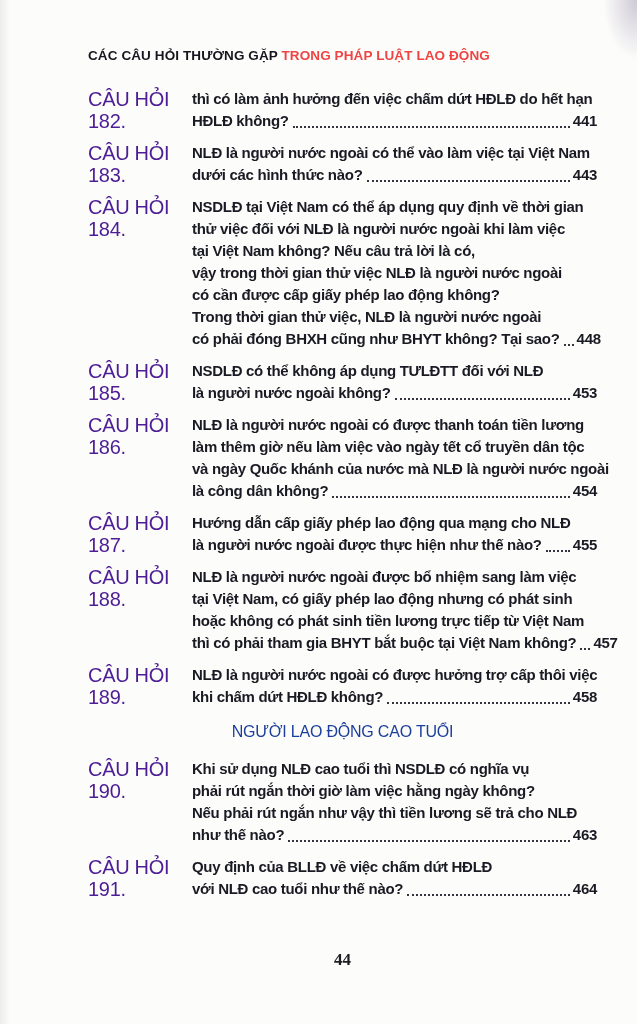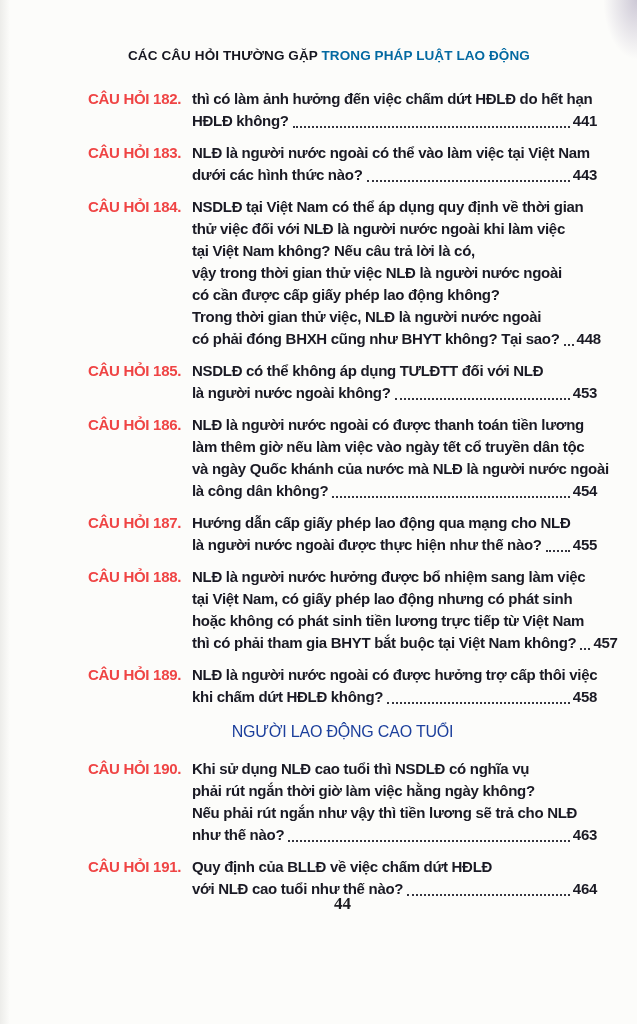--- a/index.html
+++ b/index.html
@@ -20,48 +20,48 @@
     background: radial-gradient(ellipse at 100% 0%, rgba(148,138,170,0.45), rgba(148,138,170,0) 70%);
     pointer-events: none;
   }
   .page-content {
     position: absolute; left: 88px; top: 48px; width: 509px;
   }
   .doc-header {
     font-size: 13.5px; font-weight: bold; letter-spacing: 0.1px;
     white-space: nowrap; margin-bottom: 25px;
   }
-  .doc-header .hdr-dark { color: #15151f; margin-left: 40px; }
-  .doc-header .hdr-blue { color: #0369a1; }
+  .doc-header .hdr-dark { color: #15151f; }
+  .doc-header .hdr-blue { color: #ef4444; }
   .entry { display: flex; margin-bottom: 10px; }
   .entry-label {
     width: 104px; flex-shrink: 0;
-    color: #ef4444; font-weight: bold;
-    font-size: 15px; line-height: 22px; letter-spacing: -0.3px;
+    color: #4c1d95; font-weight: normal;
+    font-size: 20px; line-height: 22px; letter-spacing: -0.3px;
   }
   .entry-body {
     flex: 1; min-width: 0;
     font-size: 15px; font-weight: bold; color: #1a1a24;
     line-height: 22px; letter-spacing: -0.3px;
   }
   .entry-line { white-space: nowrap; }
   .entry-line.last { display: flex; align-items: flex-end; white-space: nowrap; }
   .leader {
     flex: 1; min-width: 10px;
     border-bottom: 2px dotted #34343e;
     margin: 0 3px 4px 4px;
   }
   .page-ref { flex-shrink: 0; text-align: center; }
   .section-heading {
     text-align: center; color: #1c3f9c; font-weight: normal;
     font-size: 16px; letter-spacing: -0.2px;
     margin: 15px 0 17px 0;
   }
   .page-footer {
-    position: absolute; top: 894px; left: 88px; width: 509px;
+    position: absolute; top: 950px; left: 88px; width: 509px;
     text-align: center;
     font-family: "Liberation Serif", serif;
     font-size: 17px; font-weight: bold; color: #1d1d22;
   }
 </style>
 </head>
 <body>
 
 <div class="paper-edge-left"></div>
 <div class="corner-smudge"></div>
@@ -141,21 +141,21 @@
           <div class="entry-line last">
             <span>là người nước ngoài được thực hiện như thế nào? </span>
             <span class="leader"></span>
             <span class="page-ref">455</span>
           </div>
         </div>
       </div>
       <div class="entry">
         <div class="entry-label">CÂU HỎI 188.</div>
         <div class="entry-body">
-          <div class="entry-line">NLĐ là người nước hưởng được bổ nhiệm sang làm việc</div>
+          <div class="entry-line">NLĐ là người nước ngoài được bổ nhiệm sang làm việc</div>
           <div class="entry-line">tại Việt Nam, có giấy phép lao động nhưng có phát sinh</div>
           <div class="entry-line">hoặc không có phát sinh tiền lương trực tiếp từ Việt Nam</div>
           <div class="entry-line last">
             <span>thì có phải tham gia BHYT bắt buộc tại Việt Nam không?</span>
             <span class="leader"></span>
             <span class="page-ref">457</span>
           </div>
         </div>
       </div>
       <div class="entry">

